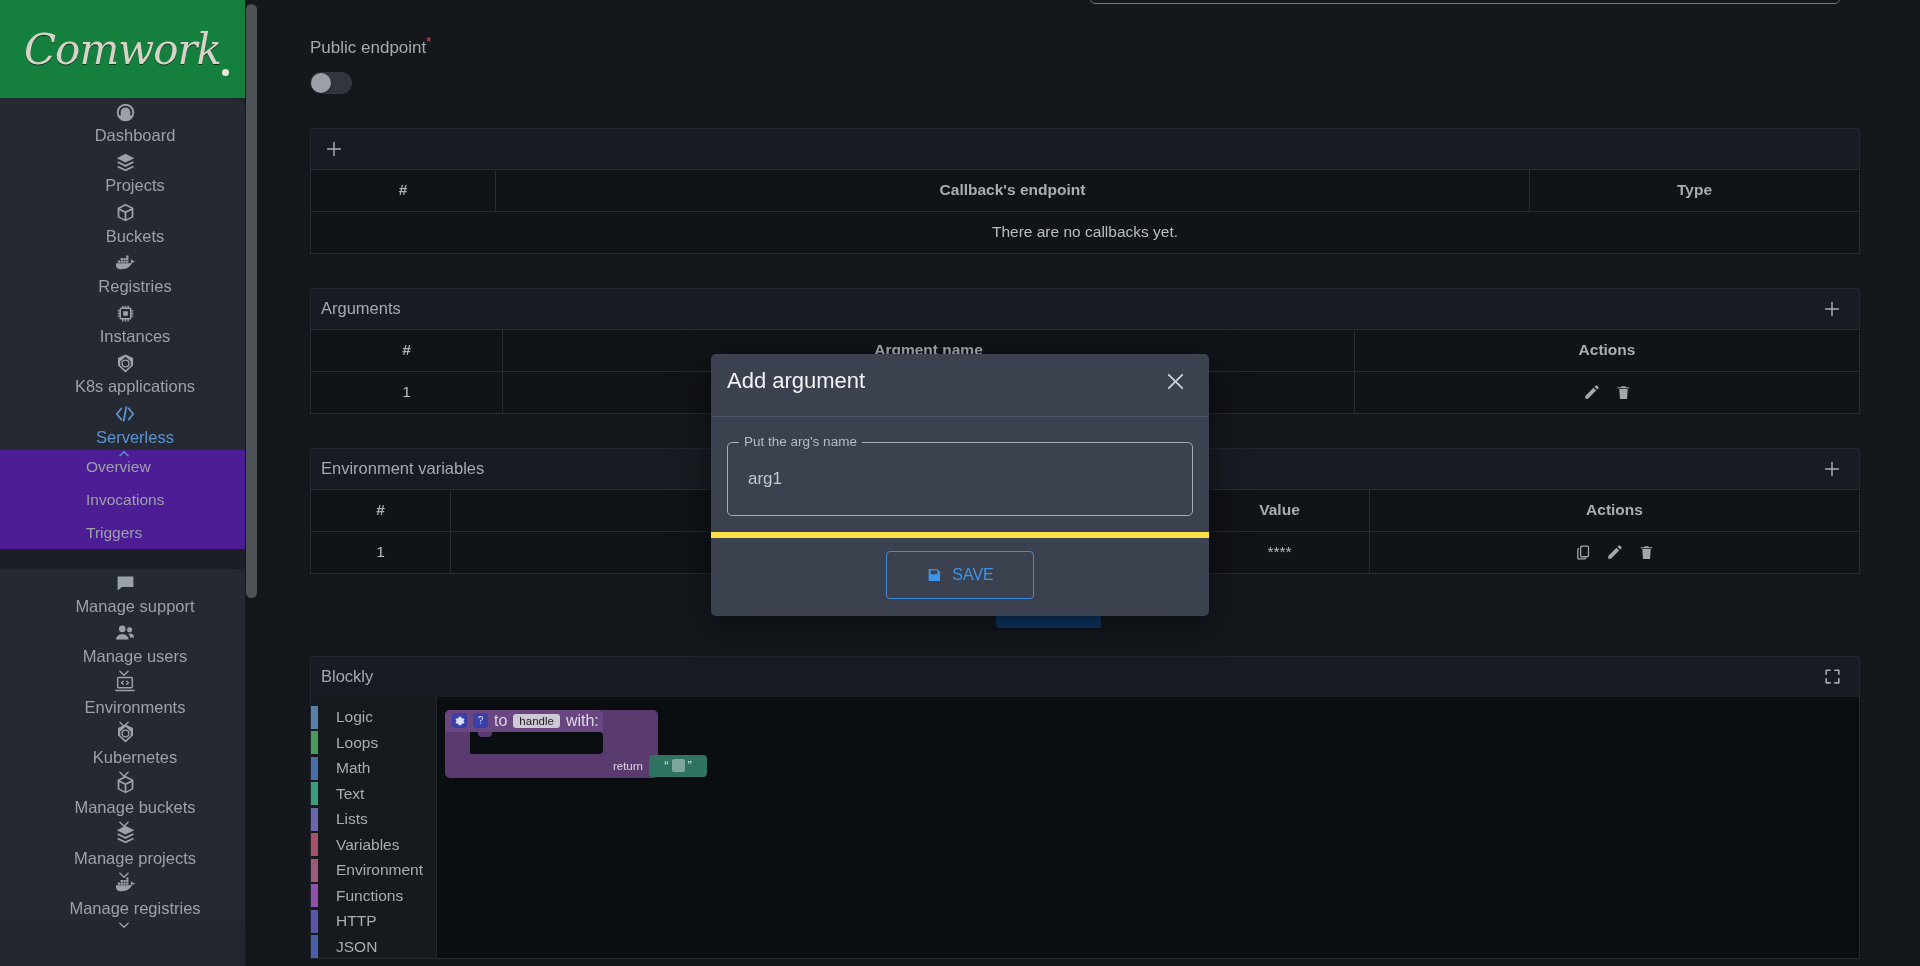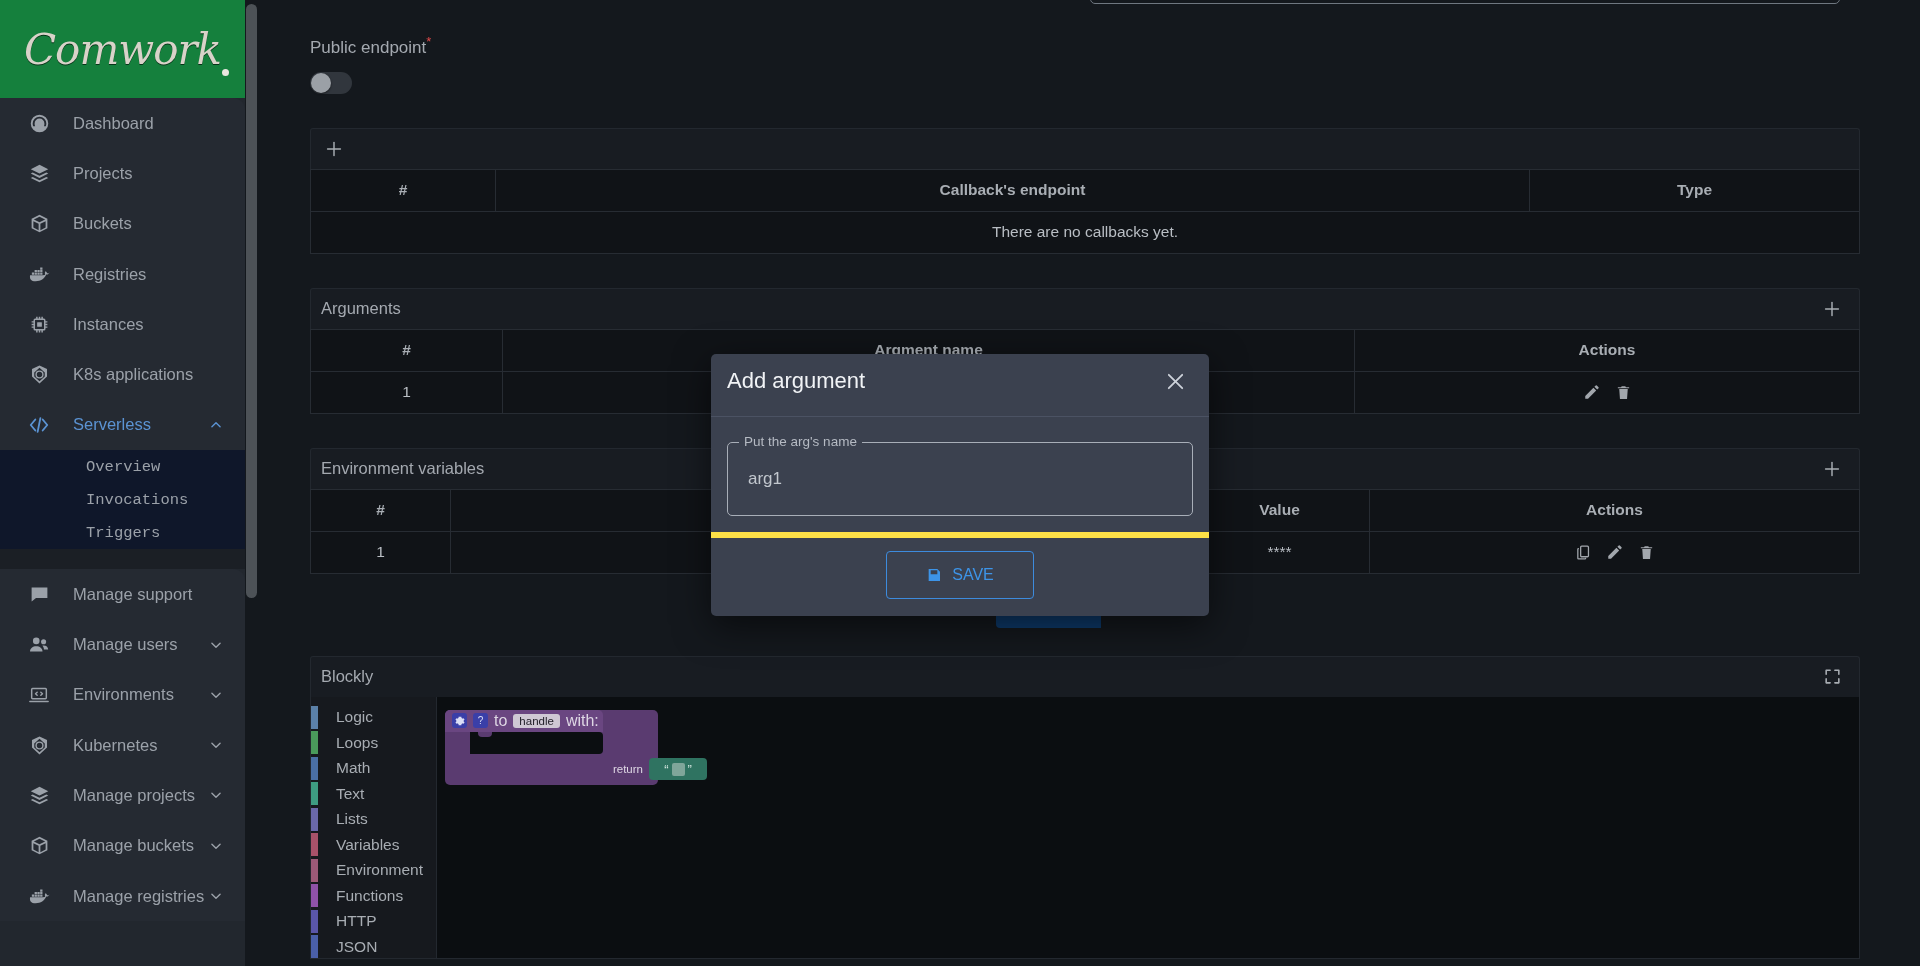--- a/index.html
+++ b/index.html
@@ -38,36 +38,36 @@
     position: absolute; right: 16px; bottom: 22px;
     width: 7px; height: 7px; border-radius: 50%;
     background: #e9e6df;
   }
   .nav-group { background: #252a32; border-radius: 0 0 0 0; }
   .nav-group.top { border-top-right-radius: 12px; }
   .nav-item {
     display: flex; align-items: center;
     height: 50.3px; padding: 0 0 0 25px;
     color: #9ba1a9; font-size: 16.5px;
-    cursor: pointer; position: relative;
+    cursor: pointer; position: relative; flex-direction: column;
   }
   .nav-item .ico {
     width: 28px; height: 24px; flex: 0 0 28px;
     display: flex; align-items: center; justify-content: center;
     color: #9ba1a9; margin-right: 20px;
   }
   .nav-item .lbl { flex: 1; white-space: nowrap; }
   .nav-item .chev {
     margin-right: 22px; width: 14px; height: 14px;
     display: flex; align-items: center; justify-content: center;
   }
   .nav-item.active { color: #5b93d3; }
   .nav-item.active .ico { color: #5b93d3; }
   .nav-item.active .chev { color: #5b93d3; }
-  .subnav { background: #0f172a; font-family: Liberation Mono, monospace; }
+  .subnav { background: #4c1d95; }
   .sub-item {
     height: 33px; display: flex; align-items: center;
     padding-left: 86px; color: #9ba1a9; font-size: 15.5px;
     cursor: pointer; position: relative;
   }
   .sub-item.current {
     color: #4d8fd6; font-weight: bold;
   }
   .sub-item.current::before {
     content: ""; position: absolute; left: 0; top: 0;
@@ -214,21 +214,21 @@
     margin-left: 25px; width: 133px;
     border-radius: 0 4px 4px 0;
     position: relative;
   }
   .blk-notch::before {
     content:""; position:absolute; left:8px; top:0;
     width:14px; height:5px; background:#5a3b70;
     border-radius: 0 0 4px 4px;
   }
   .blk-ret {
-    height: 31px; display: flex; align-items: center;
+    height: 24px; display: flex; align-items: center;
     justify-content: flex-end; padding-right: 0; gap: 2px;
   }
   .blk-ret .lbl { color: #ded7e4; font-size: 11.5px; margin-right: 4px; }
   .blk-str {
     background: #2f7361; border-radius: 4px;
     height: 22px; width: 58px; margin-right: -49px;
     display: flex; align-items: center; justify-content: center; gap: 3px;
     color: #cfe3dc; font-size: 13px;
   }
   .blk-str .box { width: 13px; height: 13px; background: #7fa69a; border-radius: 2px; }
@@ -437,38 +437,38 @@
         <span class="chev">
           <svg width="14" height="14" viewBox="0 0 24 24" fill="none" stroke="currentColor" stroke-width="2.4" stroke-linecap="round" stroke-linejoin="round">
               <polyline points="5 9 12 16 19 9"></polyline>
             </svg>
         </span>
       </div>
 
       <div class="nav-item">
         <span class="ico">
           <svg width="21" height="21" viewBox="0 0 24 24" fill="currentColor">
-              <path d="M12 2L2 7l10 5 10-5-10-5zM2 12l10 5 10-5-2.2-1.1L12 14.7 4.2 10.9 2 12zm0 5l10 5 10-5-2.2-1.1L12 19.7 4.2 15.9 2 17z"></path>
-            </svg>
-        </span>
-        <span class="lbl">Manage projects</span>
+              <path d="M12 2L3 6.5v11L12 22l9-4.5v-11L12 2zm0 2.3l6.4 3.2L12 10.7 5.6 7.5 12 4.3zM5 9.4l6 3v7.2l-6-3V9.4zm8 10.2v-7.2l6-3v7.2l-6 3z"></path>
+            </svg>
+        </span>
+        <span class="lbl">Manage buckets</span>
         <span class="chev">
           <svg width="14" height="14" viewBox="0 0 24 24" fill="none" stroke="currentColor" stroke-width="2.4" stroke-linecap="round" stroke-linejoin="round">
               <polyline points="5 9 12 16 19 9"></polyline>
             </svg>
         </span>
       </div>
 
       <div class="nav-item">
         <span class="ico">
           <svg width="21" height="21" viewBox="0 0 24 24" fill="currentColor">
-              <path d="M12 2L3 6.5v11L12 22l9-4.5v-11L12 2zm0 2.3l6.4 3.2L12 10.7 5.6 7.5 12 4.3zM5 9.4l6 3v7.2l-6-3V9.4zm8 10.2v-7.2l6-3v7.2l-6 3z"></path>
-            </svg>
-        </span>
-        <span class="lbl">Manage buckets</span>
+              <path d="M12 2L2 7l10 5 10-5-10-5zM2 12l10 5 10-5-2.2-1.1L12 14.7 4.2 10.9 2 12zm0 5l10 5 10-5-2.2-1.1L12 19.7 4.2 15.9 2 17z"></path>
+            </svg>
+        </span>
+        <span class="lbl">Manage projects</span>
         <span class="chev">
           <svg width="14" height="14" viewBox="0 0 24 24" fill="none" stroke="currentColor" stroke-width="2.4" stroke-linecap="round" stroke-linejoin="round">
               <polyline points="5 9 12 16 19 9"></polyline>
             </svg>
         </span>
       </div>
 
       <div class="nav-item">
         <span class="ico">
           <svg width="23" height="23" viewBox="0 0 24 24" fill="currentColor">

